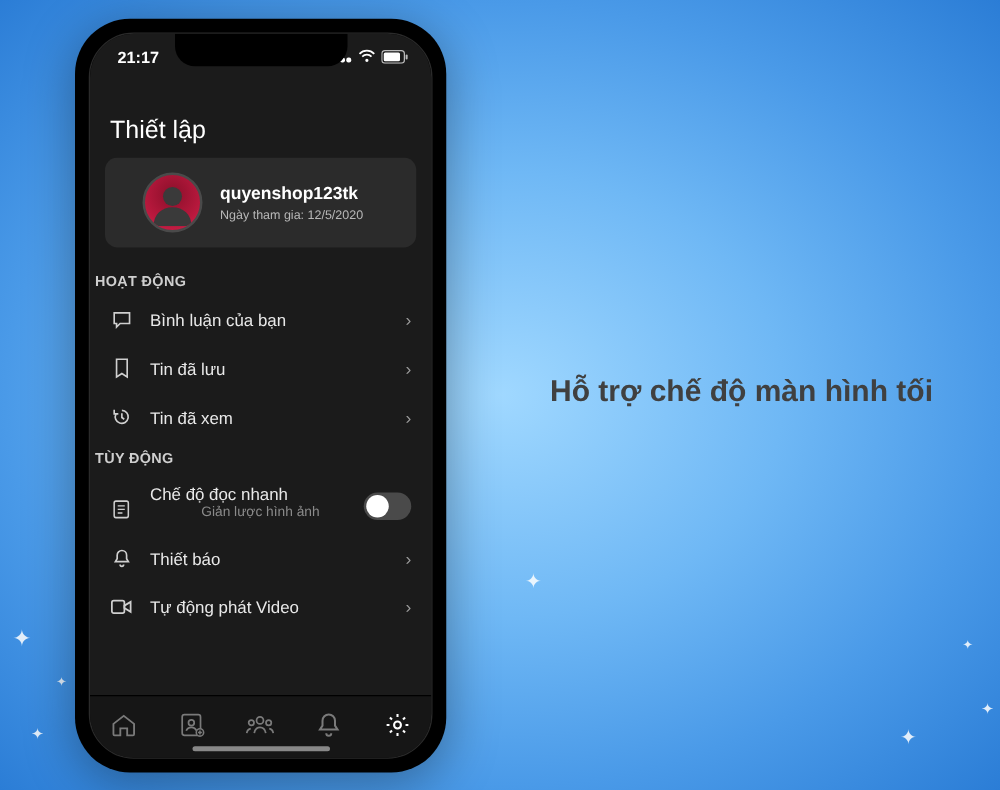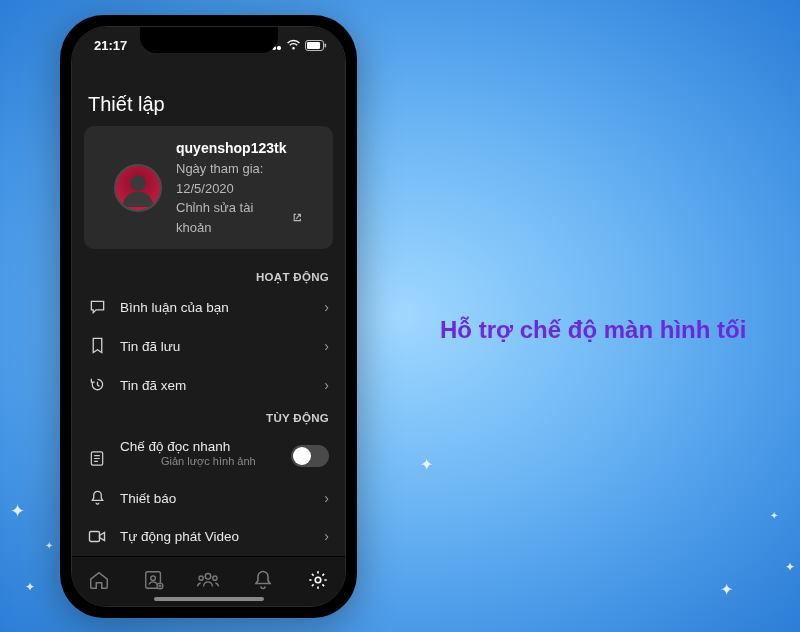--- a/index.html
+++ b/index.html
@@ -16,24 +16,24 @@
 .sparkle.s2 { left: 45px; top: 540px; font-size: 10px; }
 .sparkle.s3 { left: 420px; top: 455px; font-size: 16px; }
 .sparkle.s4 { left: 720px; top: 580px; font-size: 16px; }
 .sparkle.s5 { left: 770px; top: 510px; font-size: 10px; }
 .sparkle.s6 { left: 785px; top: 560px; font-size: 12px; }
 .sparkle.s7 { left: 25px; top: 580px; font-size: 12px; }
 
 .caption {
   position: absolute;
   left: 440px;
-  top: 316px;
+  top: 300px;
   font-size: 24px;
   font-weight: 700;
-  color: #6d28d9;
+  color: #404040;
 }
 
 .phone {
   position: absolute;
   left: 60px;
   top: 15px;
   width: 297px;
   height: 603px;
   background: #000;
   border-radius: 44px;
@@ -102,30 +102,29 @@
 .avatar {
   width: 48px; height: 48px; border-radius: 50%;
   background: radial-gradient(circle at 50% 35%, #8a0f2a 0%, #b6183c 60%, #d4204a 100%);
   border: 2px solid #4a4a4a;
   display: flex; align-items: center; justify-content: center;
   overflow: hidden;
 }
 .avatar svg { width: 38px; height: 38px; }
 .profile-info { flex: 1; line-height: 1.5; }
 .profile-name { font-weight: 700; font-size: 14px; color: #fff; }
-.profile-sub, .profile-edit { font-size: 13px; color: #b8b8b8; }
+.profile-sub, .profile-edit { font-size: 10px; color: #b8b8b8; }
 .profile-edit { display: flex; align-items: center; gap: 5px; }
 
 .section-header {
   font-size: 11.5px;
   font-weight: 700;
   color: #cfcfcf;
-  padding: 8px 16px 4px;
+  padding: 8px 4px 4px;
   letter-spacing: 0.3px;
-  text-align: right;
 }
 
 .menu-row {
   display: flex;
   align-items: flex-end;
   padding: 11px 16px;
   gap: 14px;
   color: #e9e9e9;
 }
 .menu-row .ic { width: 18px; display: flex; align-items: center; justify-content: center; color: #cfcfcf; }
@@ -217,26 +216,20 @@
         <div class="profile-card">
           <div class="avatar">
             <svg viewBox="0 0 40 40">
                 <circle cx="20" cy="15" r="8" fill="#3a3a3a"></circle>
                 <path d="M4 40c0-10 7-16 16-16s16 6 16 16" fill="#3a3a3a"></path>
               </svg>
           </div>
           <div class="profile-info">
             <div class="profile-name">quyenshop123tk</div>
             <div class="profile-sub">Ngày tham gia: 12/5/2020</div>
-            <div class="profile-edit">
-              <span>Chỉnh sửa tài khoản</span>
-              <svg width="11" height="11" viewBox="0 0 12 12">
-                  <path fill="none" stroke="#b8b8b8" stroke-width="1.3" d="M4.5 2.5H2.5v7h7v-2M6.5 2.5h3v3M9.5 2.5l-5 5"></path>
-                </svg>
-            </div>
           </div>
         </div>
 
         <div class="section-header">HOẠT ĐỘNG</div>
 
         <div class="menu-row">
           <span class="ic">
             <svg width="17" height="17" viewBox="0 0 18 18">
                 <path fill="none" stroke="currentColor" stroke-width="1.4" d="M2.5 3.5h13v9h-8l-3 3v-3h-2z"></path>
               </svg>

